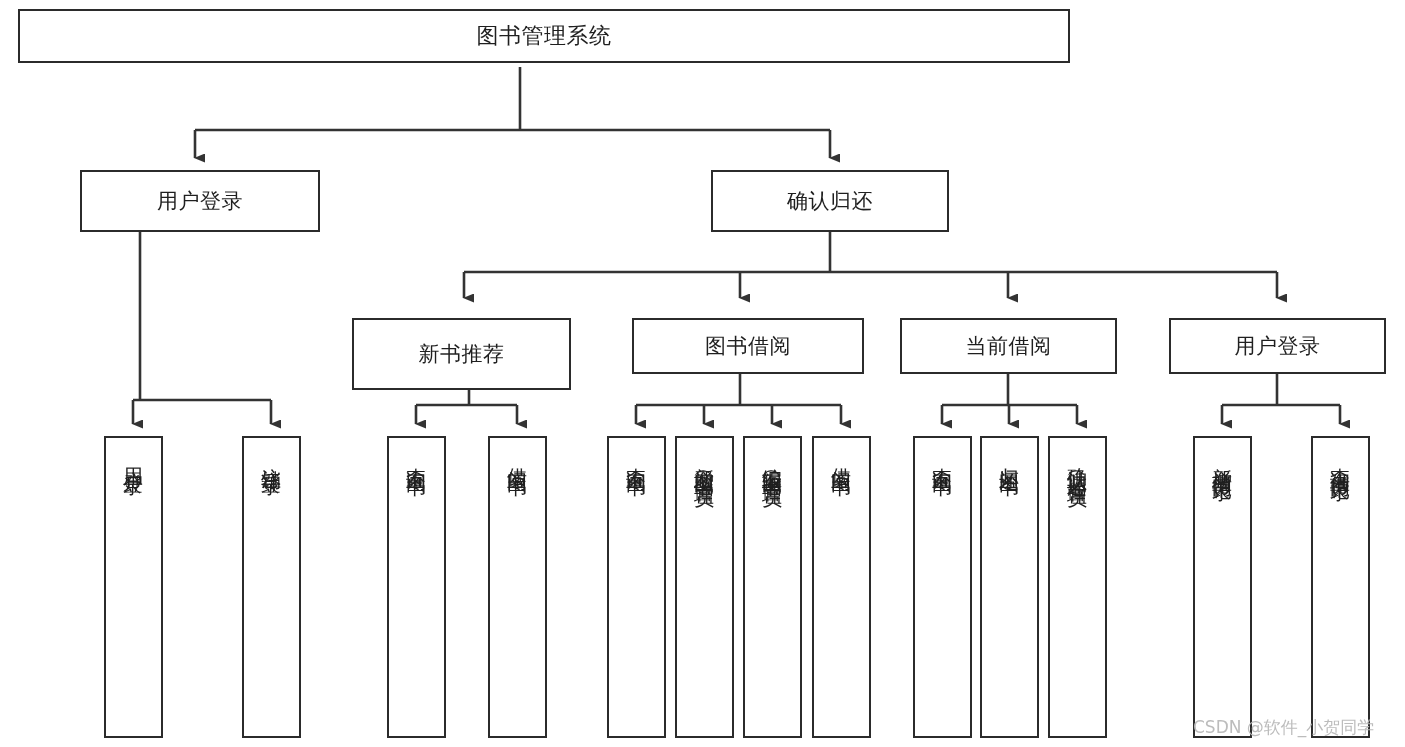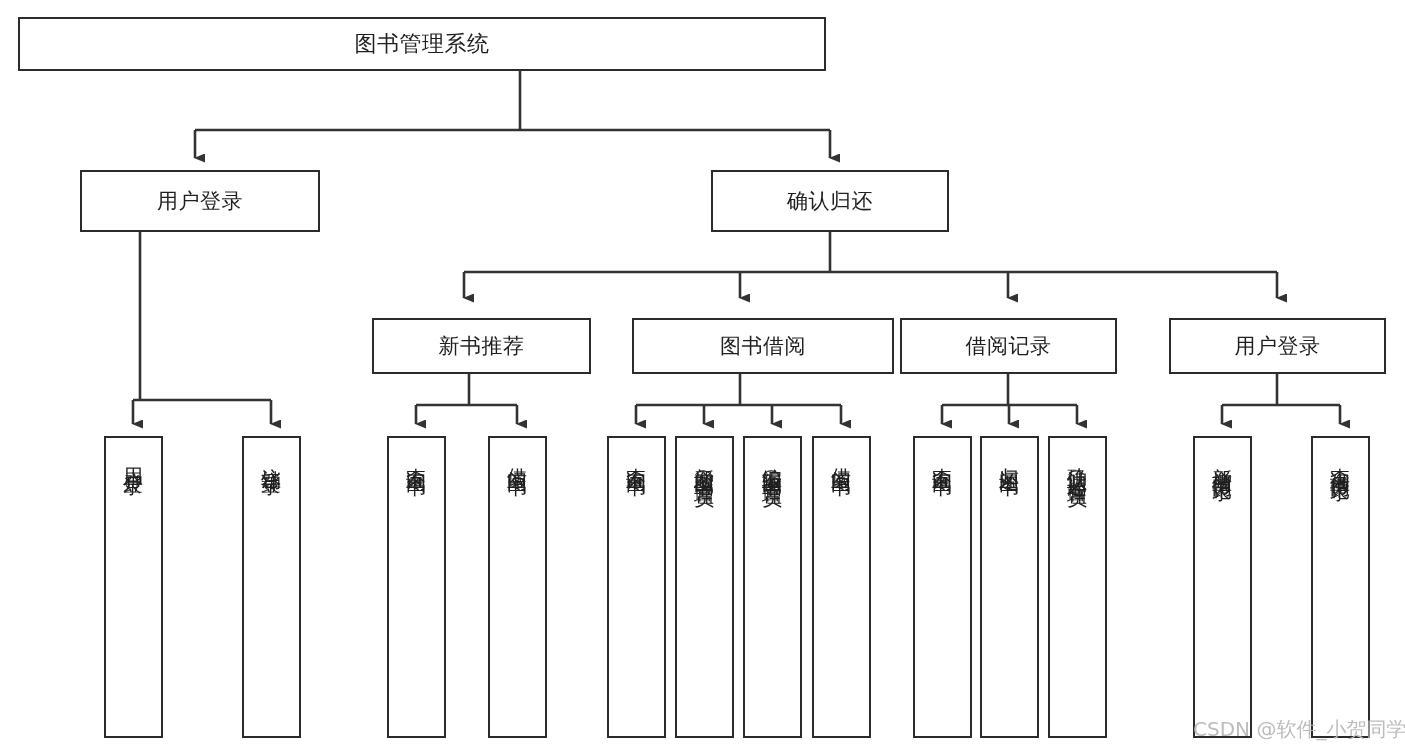--- a/index.html
+++ b/index.html
@@ -53,21 +53,21 @@
     writing-mode:vertical-rl;
     text-orientation:upright;
     font-size:20px;
     letter-spacing:3px;
     line-height:1;
   }
   .watermark{
     position:absolute;
     z-index:5;
     color:#b9b9b9;
-    font-size:20px;
+    font-size:17px;
     white-space:nowrap;
     opacity:.95;
   }
 </style>
 </head>
 <body>
 
 <div id="stage">
 
   <svg id="wires" viewBox="0 0 1405 747" xmlns="http://www.w3.org/2000/svg">
@@ -114,39 +114,39 @@
       <path d="M1009,405 L1009,424" marker-end="url(#arw)"></path>
       <path d="M1077,405 L1077,424" marker-end="url(#arw)"></path>
 
       <path d="M1277,374 L1277,405"></path>
       <path d="M1222,405 L1340,405"></path>
       <path d="M1222,405 L1222,424" marker-end="url(#arw)"></path>
       <path d="M1340,405 L1340,424" marker-end="url(#arw)"></path>
     </g>
   </svg>
 
-  <div class="node h-node title" style="left:18px; top:17px; width:808px; height:54px;">
+  <div class="node h-node title" style="left:18px; top:9px; width:1052px; height:54px;">
     <span class="lbl">图书管理系统</span>
   </div>
 
   <div class="node h-node" style="left:80px; top:170px; width:240px; height:62px;">
     <span class="lbl">用户登录</span>
   </div>
   <div class="node h-node" style="left:711px; top:170px; width:238px; height:62px;">
     <span class="lbl">确认归还</span>
   </div>
 
-  <div class="node h-node" style="left:372px; top:318px; width:219px; height:56px;">
+  <div class="node h-node" style="left:352px; top:318px; width:219px; height:72px;">
     <span class="lbl">新书推荐</span>
   </div>
-  <div class="node h-node" style="left:632px; top:318px; width:262px; height:56px;">
+  <div class="node h-node" style="left:632px; top:318px; width:232px; height:56px;">
     <span class="lbl">图书借阅</span>
   </div>
   <div class="node h-node" style="left:900px; top:318px; width:217px; height:56px;">
-    <span class="lbl">借阅记录</span>
+    <span class="lbl">当前借阅</span>
   </div>
   <div class="node h-node" style="left:1169px; top:318px; width:217px; height:56px;">
     <span class="lbl">用户登录</span>
   </div>
 
   <div class="node v-node" style="left:104px; top:436px; width:59px; height:302px;">
     <span class="lbl">用户登录</span>
   </div>
   <div class="node v-node" style="left:242px; top:436px; width:59px; height:302px;">
     <span class="lbl">注销登录</span>

